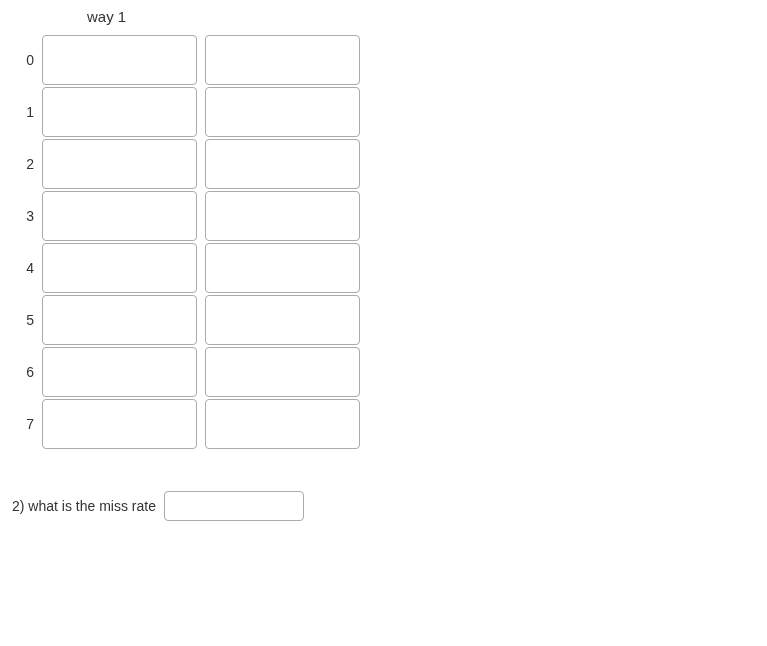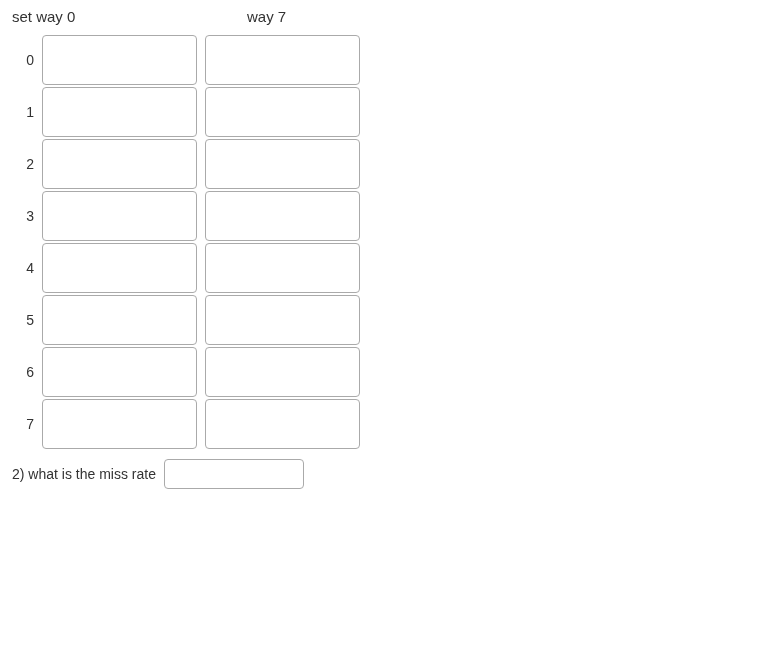--- a/index.html
+++ b/index.html
@@ -66,21 +66,21 @@
       margin-right: 8px;
       background: #fff;
       outline: none;
       padding: 4px;
       font-size: 14px;
     }
 
     .miss-rate-section {
       display: flex;
       align-items: center;
-      margin-top: 8px;
+      margin-top: 40px;
       font-size: 14px;
       color: #333;
     }
 
     .miss-rate-label-pre {
       margin-right: 8px;
     }
 
     .miss-rate-input {
       width: 140px;
@@ -93,22 +93,21 @@
     }
 
     .miss-rate-label-post {
       margin-left: 8px;
     }
   </style>
 </head>
 <body>
 
 <div class="header-row">
-  <span class="header-label header-way0">set way 0</span>
-  <span class="header-label header-way1">way 7</span>
+  <span class="header-label header-way1">way 1</span>
 </div>
 
 <div class="grid-container">
 
   <div class="grid-row">
     <span class="row-label">0</span>
     <input type="text" class="input-cell" style="">
     <input type="text" class="input-cell" style="">
   </div>
 

